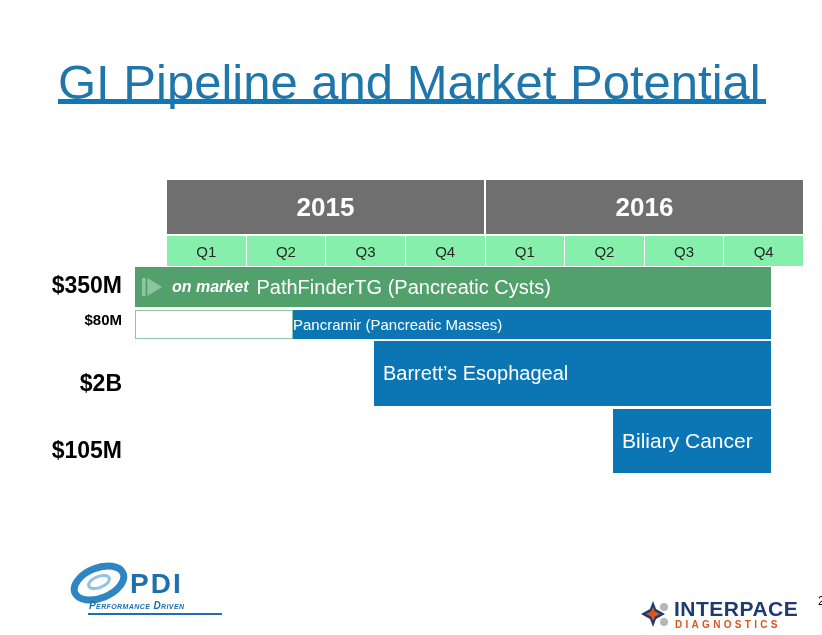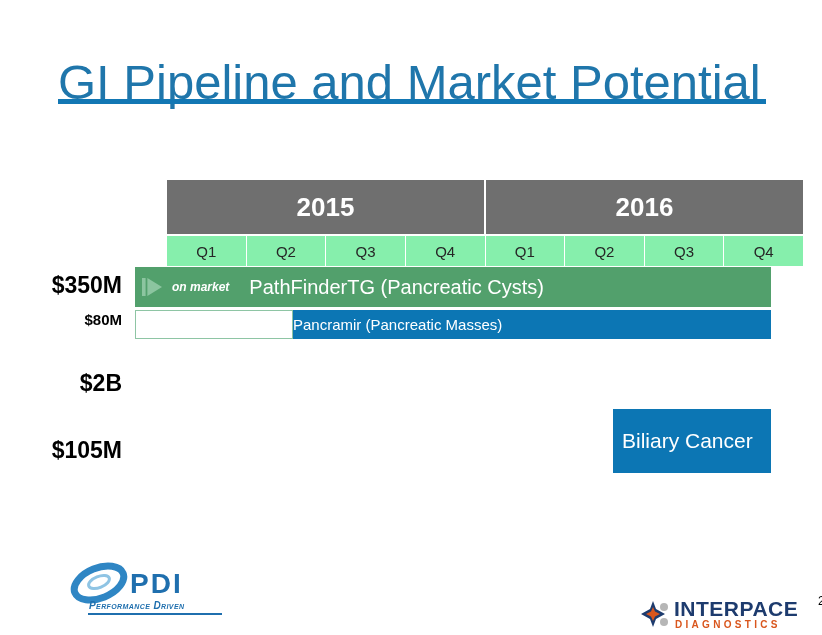--- a/index.html
+++ b/index.html
@@ -84,22 +84,22 @@
   .bar-green { background:#52a06c; }
   .bar-blue  { background:#0c76b4; }
 
   #bar-pathfinder {
     left:0; top:0; width:636px; height:40px;
     padding-left:6px;
   }
   #bar-pathfinder .on-market {
     font-style:italic;
     font-weight:bold;
-    font-size:12px;
-    margin-right:20px;
+    font-size:16px;
+    margin-right:8px;
     white-space:nowrap;
   }
   #bar-pathfinder .bar-label {
     font-size:20px;
     white-space:nowrap;
   }
   .play-icon {
     width:24px; height:24px;
     margin-right:7px;
     flex:0 0 auto;
@@ -262,20 +262,23 @@
     <span class="bar-label">PathFinderTG (Pancreatic Cysts)</span>
   </div>
 
   <div id="row-pancramir">
     <div id="pancramir-blank"></div>
     <div id="bar-pancramir">
       <span>Pancramir (Pancreatic Masses)</span>
     </div>
   </div>
 
+  <div class="bar bar-blue" id="bar-barretts">
+    <span>Barrett’s Esophageal</span>
+  </div>
 
   <div class="bar bar-blue" id="bar-biliary">
     <span>Biliary Cancer</span>
   </div>
 
 </div>
 
 <div id="pdi-logo">
   <svg id="pdi-mark" viewBox="0 0 62 44">
     <ellipse cx="31" cy="21" rx="26" ry="15" transform="rotate(-22 31 21)" fill="none" stroke="#2f86c4" stroke-width="7"></ellipse>

